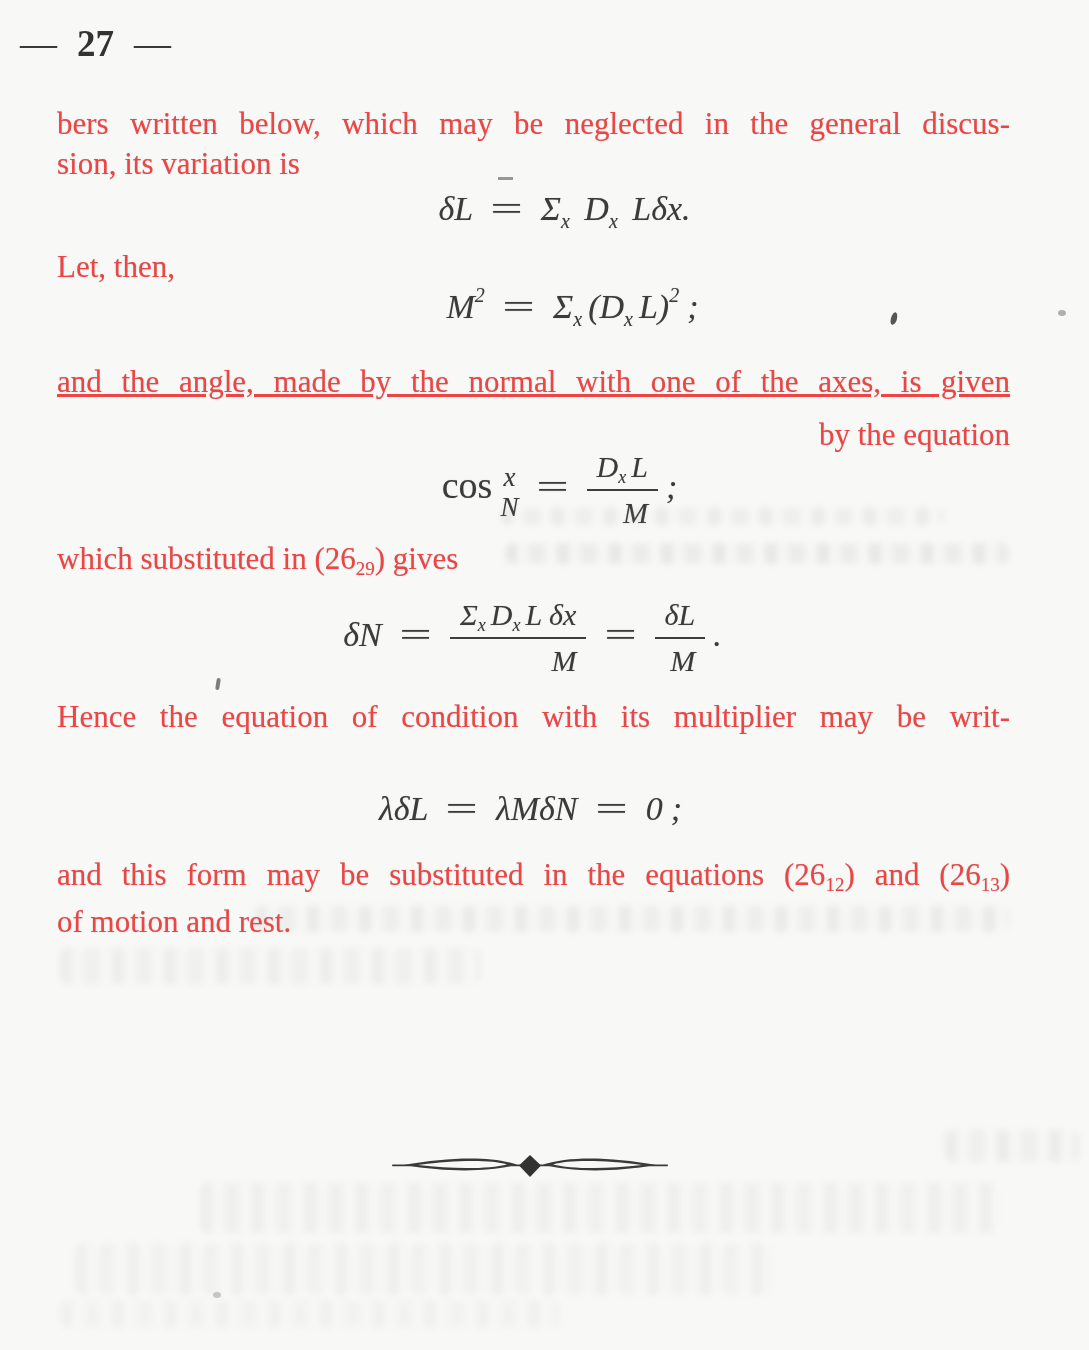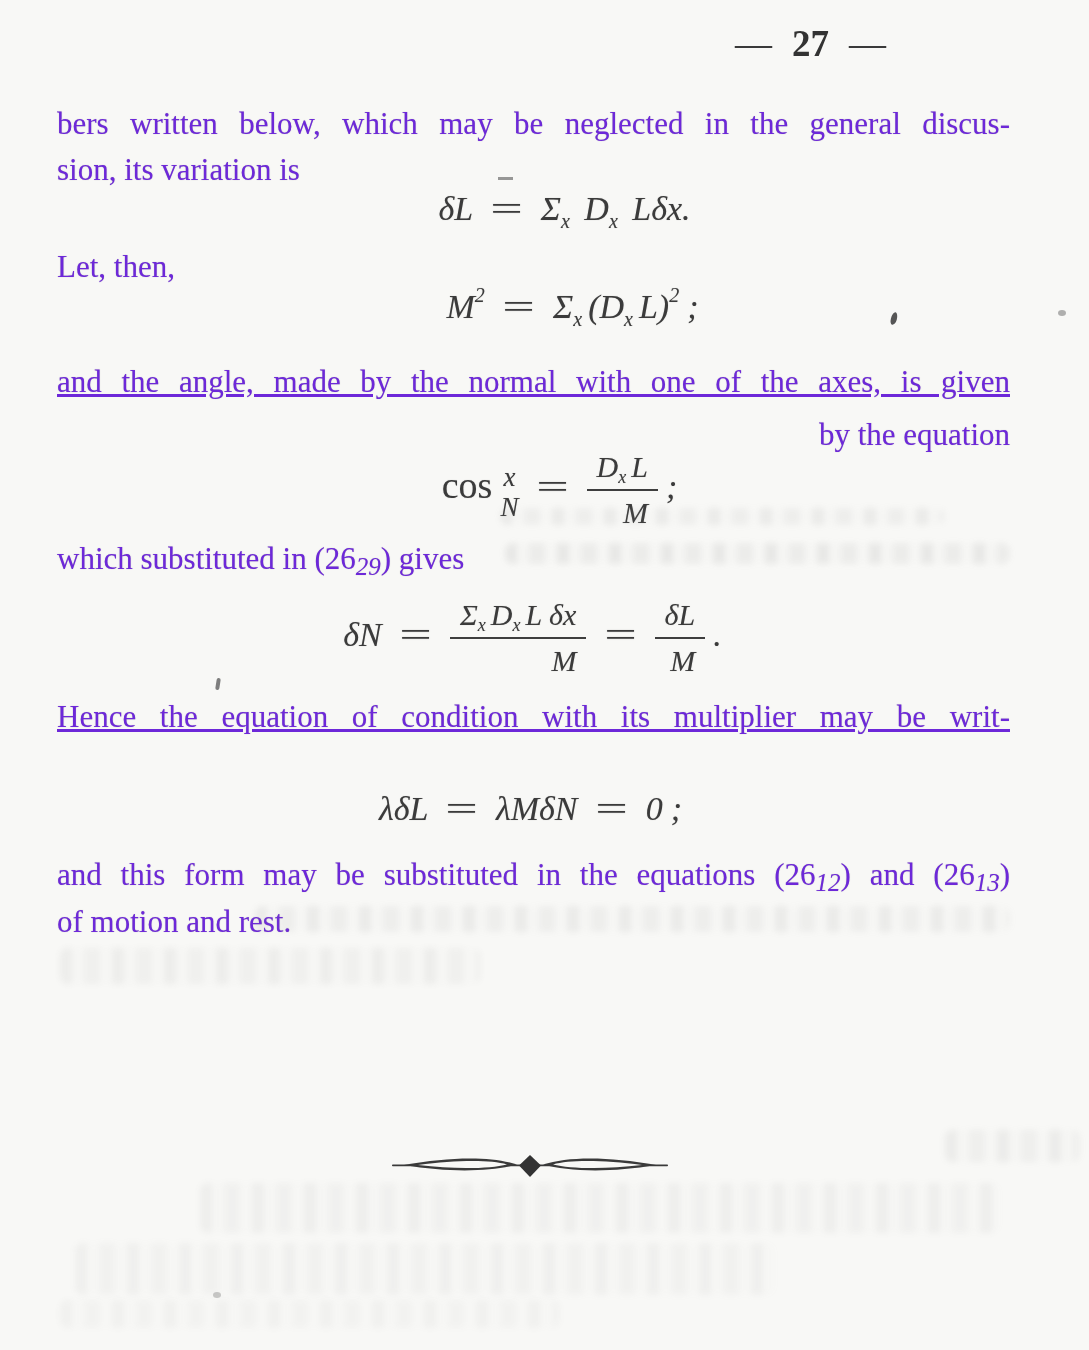--- a/index.html
+++ b/index.html
@@ -10,38 +10,38 @@
     margin: 0 auto;
     background: #f8f8f6;
     overflow: hidden;
     font-family: "Liberation Serif", "DejaVu Serif", serif;
     color: #3d3d3d;
   }
   
   .pagehead {
     position: absolute;
     top: 22px; left: 0; width: 906px;
-    text-align: right;
+    text-align: left;
     font-size: 37px;
     font-weight: 600;
     color: #333;
   }
   .hdash { margin: 0 20px; font-weight: 400; color: #3a3a3a; }
   
   .ln {
     position: absolute;
     left: 57px; width: 953px;
     font-size: 31px;
     line-height: 40px;
-    color: #6d28d9;
+    color: #ef4444;
     text-shadow: 0 0 1px rgba(70,70,70,.35);
     white-space: normal;
   }
   .just { text-align: justify; text-align-last: justify; text-justify: inter-word; }
-  .ln sub { font-size: 25px; line-height: 0; vertical-align: -6px; font-style: italic; }
+  .ln sub { font-size: 19px; line-height: 0; vertical-align: -6px; }
   
   .eq {
     position: absolute;
     left: 0; width: 1089px;
     text-align: center;
     font-style: italic;
     font-size: 34px;
     color: #3b3b3b;
     text-shadow: 0 0 1px rgba(70,70,70,.35);
   }
@@ -80,21 +80,21 @@
 </head>
 <body>
 
 <div class="page">
 
   <div class="pagehead">
     <span class="hdash">—</span><span>27</span><span class="hdash">—</span>
   </div>
 
   <div class="ln just" style="top:104px;">bers written below, which may be neglected in the general discus-</div>
-  <div class="ln" style="top:150px;">sion, its variation is</div>
+  <div class="ln" style="top:144px;">sion, its variation is</div>
 
   <div class="eq" style="top:190px; transform:translateX(20px);">
     <span>δL</span>
     <span class="rel">=</span>
     <span>Σ</span><sub>x</sub>
     <span>D</span><sub>x</sub>
     <span>Lδx.</span>
   </div>
 
   <div class="ln" style="top:247px;">Let, then,</div>
@@ -128,21 +128,21 @@
       <span class="num"><span>Σ</span><sub>x</sub><span>D</span><sub>x</sub><span>L δx</span></span>
       <span class="den">M</span>
     </span>
     <span class="rel">=</span>
     <span class="frac">
       <span class="num">δL</span>
       <span class="den">M</span>
     </span><span class="punct">.</span>
   </div>
 
-  <div class="ln just" style="top:697px;text-decoration:underline;">Hence the equation of condition with its multiplier may be writ-</div>
+  <div class="ln just" style="top:697px;">Hence the equation of condition with its multiplier may be writ-</div>
 
   <div class="eq" style="top:790px; transform:translateX(-14px);">
     <span>λδL</span>
     <span class="rel">=</span>
     <span>λMδN</span>
     <span class="rel">=</span>
     <span>0</span><span class="punct">;</span>
   </div>
 
   <div class="ln just" style="top:855px;">

